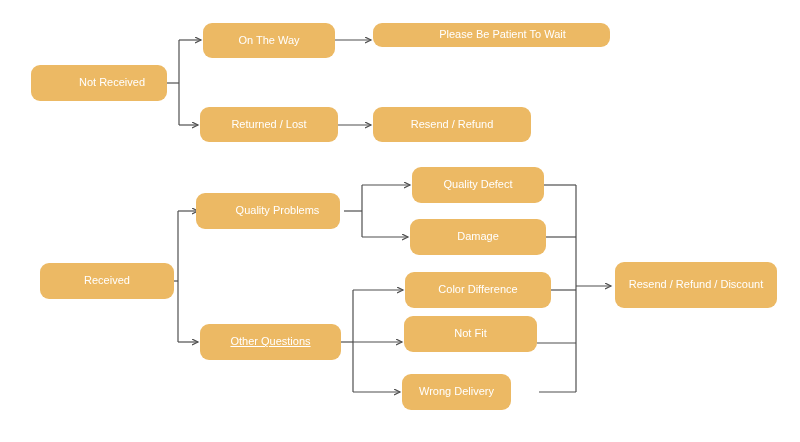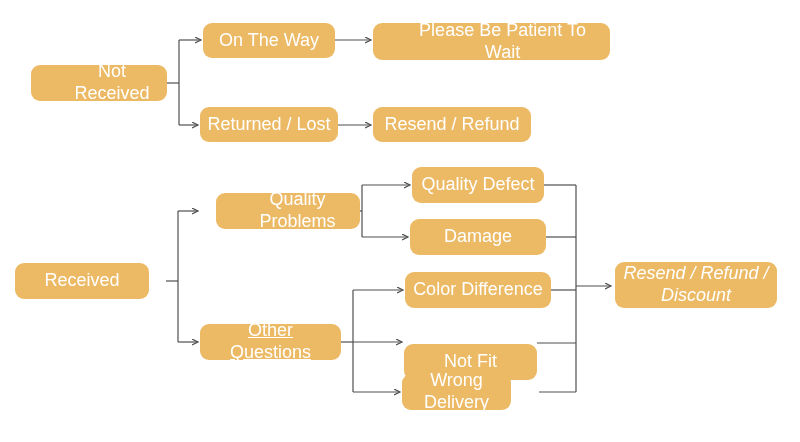--- a/index.html
+++ b/index.html
@@ -27,40 +27,40 @@
   }
   .node{
     position:absolute;
     background:var(--node-fill);
     color:var(--node-text);
     border-radius:9px;
     display:flex;
     align-items:center;
     justify-content:center;
     text-align:center;
-    font-size:18px;
+    font-size:11px;
     line-height:1.22;
     padding:0 6px;
     box-sizing:border-box;
   }
   
   .n-not-received          {left:31px;  top:65px;  width:136px; height:36px;padding-left:32px;}
   .n-on-the-way            {left:203px; top:23px;  width:132px; height:35px;}
-  .n-please-be-patient     {left:373px; top:23px;  width:237px; height:37px;padding-left:28px;}
+  .n-please-be-patient     {left:373px; top:23px;  width:237px; height:24px;padding-left:28px;}
   .n-returned-lost         {left:200px; top:107px; width:138px; height:35px;}
   .n-resend-refund         {left:373px; top:107px; width:158px; height:35px;}
-  .n-received              {left:15px;  top:263px; width:134px; height:36px;}
-  .n-quality-problems      {left:216px; top:193px; width:144px; height:36px;padding-left:25px;}
+  .n-received              {left:40px;  top:263px; width:134px; height:36px;}
+  .n-quality-problems      {left:196px; top:193px; width:144px; height:36px;padding-left:25px;}
   .n-other-questions       {left:200px; top:324px; width:141px; height:36px;text-decoration:underline;}
   .n-quality-defect        {left:412px; top:167px; width:132px; height:36px;}
   .n-damage                {left:410px; top:219px; width:136px; height:36px;}
   .n-color-difference      {left:405px; top:272px; width:146px; height:36px;}
-  .n-not-fit               {left:404px; top:344px; width:133px; height:36px;}
+  .n-not-fit               {left:404px; top:316px; width:133px; height:36px;}
   .n-wrong-delivery        {left:402px; top:374px; width:109px; height:36px;}
-  .n-resend-refund-discount{left:615px; top:262px; width:162px; height:46px;font-style:italic;}
+  .n-resend-refund-discount{left:615px; top:262px; width:162px; height:46px;}
 </style>
 </head>
 <body>
 
 <div class="canvas">
 
   <svg class="edges-svg" viewBox="0 0 800 442" xmlns="http://www.w3.org/2000/svg">
     <defs>
       <marker id="arrow" markerWidth="9" markerHeight="9" refX="6.5" refY="3.5" orient="auto" markerUnits="userSpaceOnUse">
         <path d="M0.5,0.5 L6.5,3.5 L0.5,6.5" fill="none" stroke="#4f4f4f" stroke-width="1.2"></path>

